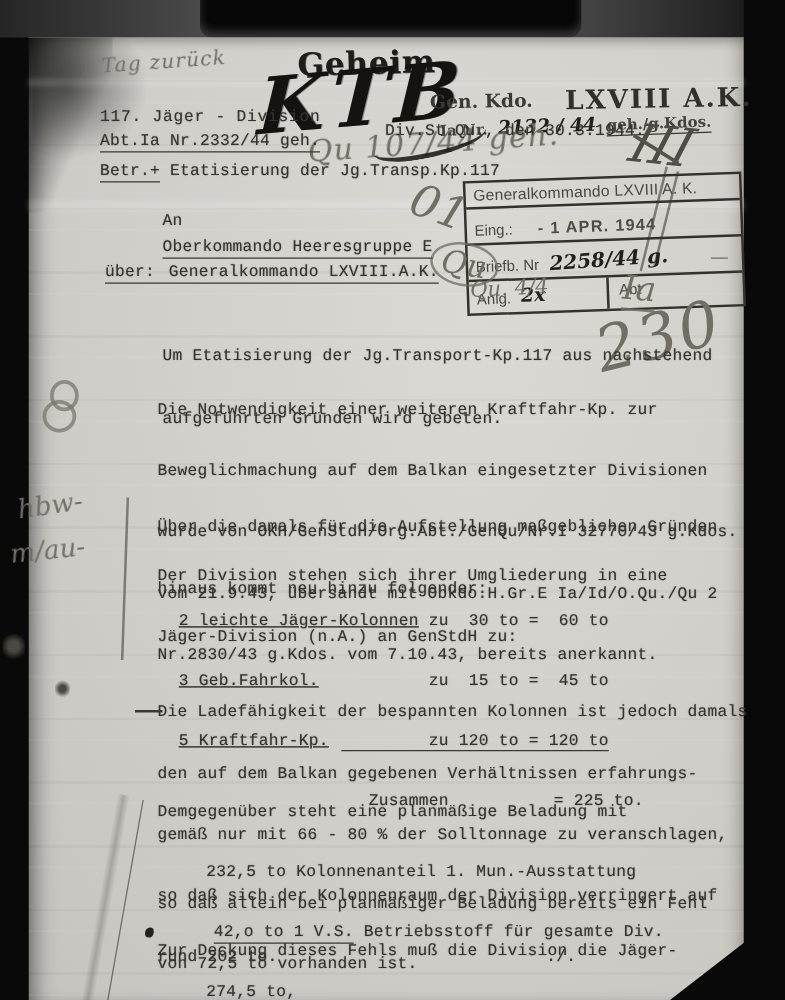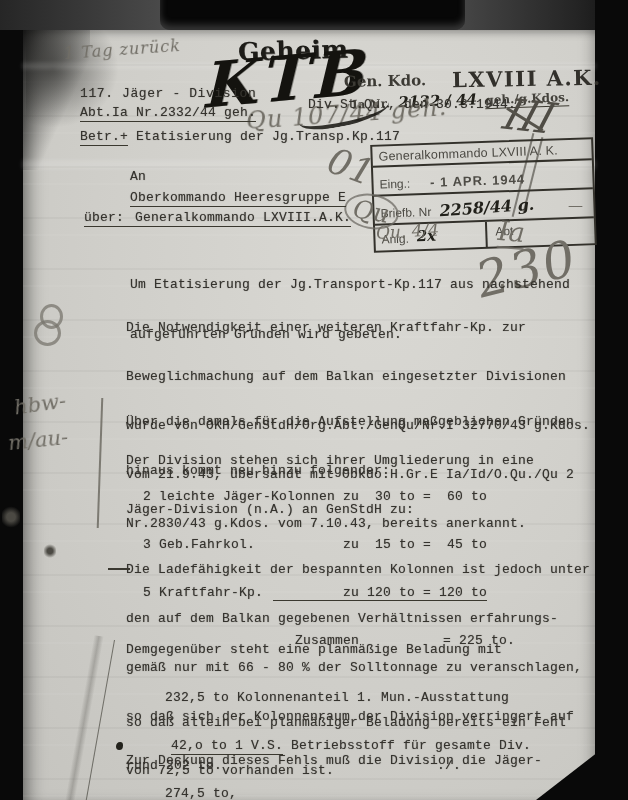--- a/index.html
+++ b/index.html
@@ -26,21 +26,21 @@
   .taper-tl{position:absolute;left:20px;top:30px;width:70px;height:140px;
     background:linear-gradient(115deg,rgba(10,10,10,.92),rgba(10,10,10,0) 62%);}
   .band-light{position:absolute;left:22px;width:574px;background:rgba(255,255,255,.14);filter:blur(2px);}
 
   
   .typed{position:absolute;font-family:"Liberation Mono","DejaVu Sans Mono",monospace;
     font-size:13px;color:#35332e;white-space:pre;letter-spacing:.2px;
     text-shadow:0 0 1px rgba(53,51,46,.5);}
   .lh19 div{line-height:19px;} .lh20 div{line-height:20px;} .lh18 div{line-height:18px;}
   .u{border-bottom:1.4px solid #3a382f;padding-bottom:1px;}
-  .tbl-label{display:inline-block;width:200px;}
+  .tbl-label{display:inline-block;width:200px;text-decoration:underline;}
   .tbl-u{border-bottom:1.4px solid #3a382f;margin-left:-70px;padding-left:70px;}
   .tot-label{display:inline-block;width:148px;margin-left:152px;}
   .typed-dash{position:absolute;background:#3a3830;}
 
   
   .stamp{position:absolute;font-family:"DejaVu Serif","Liberation Serif",serif;font-weight:bold;
     color:#2a2823;}
   .geheim{font-size:25px;letter-spacing:.5px;transform:rotate(-1.5deg);color:#1d1c18;
     text-shadow:.6px .6px 0 rgba(29,28,24,.55);}
   .genkdo{font-size:15px;color:#3c3a34;}
@@ -178,21 +178,21 @@
   </div>
 
   <div class="typed lh18" style="left:143px;top:458px;">
     <div><span class="tbl-label">2 leichte Jäger-Kolonnen</span><span>zu  30 to =  60 to</span></div>
     <div><span class="tbl-label">3 Geb.Fahrkol.</span><span>zu  15 to =  45 to</span></div>
     <div><span class="tbl-label">5 Kraftfahr-Kp.</span><span class="tbl-u">zu 120 to = 120 to</span></div>
     <div><span class="tot-label">Zusammen</span><span>= 225 to.</span></div>
   </div>
 
   <div class="typed lh19" style="left:126px;top:530px;">
-    <div>Die Ladefähigkeit der bespannten Kolonnen ist jedoch unter</div>
+    <div>Die Ladefähigkeit der bespannten Kolonnen ist jedoch damals</div>
     <div>den auf dem Balkan gegebenen Verhältnissen erfahrungs-</div>
     <div>gemäß nur mit 66 - 80 % der Solltonnage zu veranschlagen,</div>
     <div>so daß sich der Kolonnenraum der Division verringert auf</div>
     <div>rund 202 to.</div>
   </div>
   <div class="typed-dash" style="left:108px;top:568px;width:22px;height:2px;"></div>
 
   <div class="typed lh18" style="left:126px;top:611px;">
     <div>Demgegenüber steht eine planmäßige Beladung mit</div>
     <div style="margin-left:39px;"><span>232,5 to</span><span> Kolonnenanteil 1. Mun.-Ausstattung</span></div>

